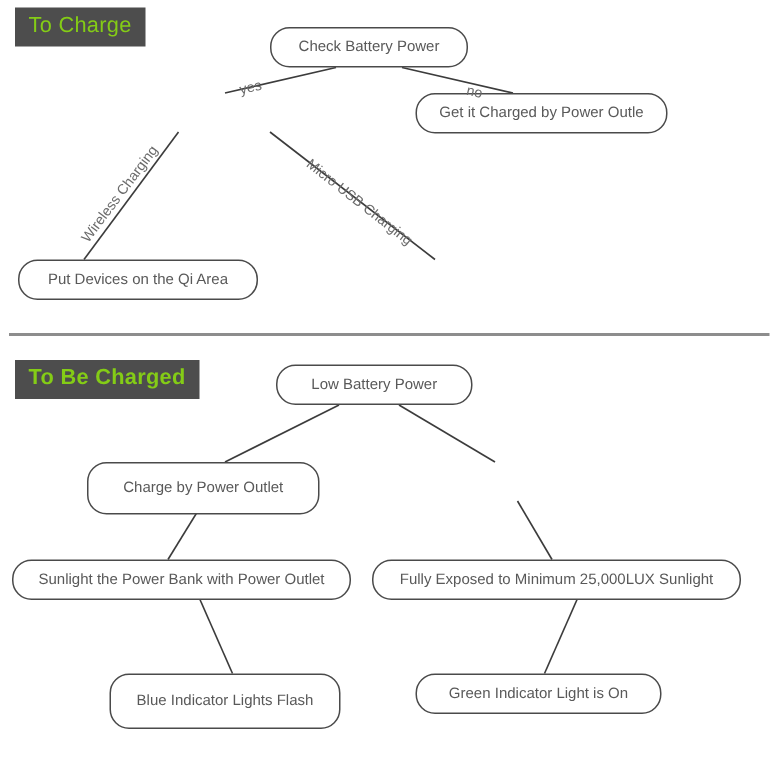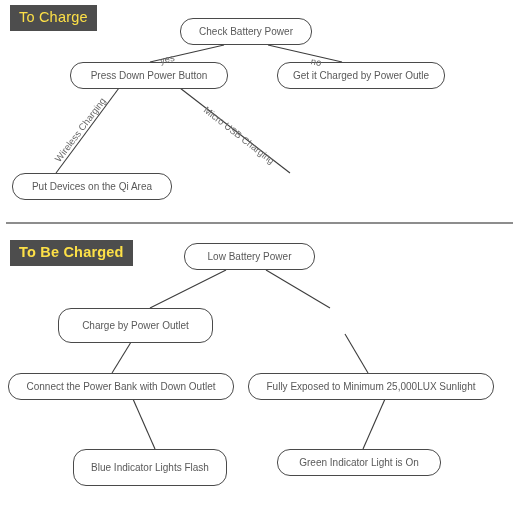--- a/index.html
+++ b/index.html
@@ -13,21 +13,21 @@
   #canvas {
     position: relative;
     width: 520px;
     height: 521px;
     background: #ffffff;
     overflow: hidden;
   }
   .section-badge {
     position: absolute;
     background: #4d4d4d;
-    color: #fde047;
+    color: #84cc16;
     font-size: 14.5px;
     line-height: 1;
     padding: 5px 9px 6px 9px;
     letter-spacing: 0.2px;
     white-space: nowrap;
   }
   .node {
     position: absolute;
     box-sizing: border-box;
     border: 1.1px solid #4a4a4a;
@@ -90,21 +90,20 @@
     <line x1="226" y1="270" x2="150" y2="308"></line>
     <line x1="266" y1="270" x2="330" y2="308"></line>
     <line x1="136" y1="334" x2="112" y2="373"></line>
     <line x1="345" y1="334" x2="368" y2="373"></line>
     <line x1="133" y1="399" x2="155" y2="449"></line>
     <line x1="385" y1="399" x2="363" y2="449"></line>
   </svg>
 
   <div class="node" style="left:180px; top:18px; width:132px; height:27px;">Check Battery Power</div>
 
-  <div class="node" style="left:70px; top:62px; width:158px; height:27px;">Press Down Power Button</div>
 
   <div class="node" style="left:277px; top:62px; width:168px; height:27px;">Get it Charged by Power Outle</div>
 
   <div class="node" style="left:12px; top:173px; width:160px; height:27px;">Put Devices on the Qi Area</div>
 
 
   <div class="edge-label" style="left:160px; top:56px; transform: rotate(-13deg);">yes</div>
 
   <div class="edge-label" style="left:311px; top:56px; transform: rotate(13deg);">no</div>
 
@@ -114,21 +113,21 @@
 
   <div class="divider" style="left:6px; top:222px; width:507px;"></div>
 
   <div class="section-badge" style="left:10px; top:240px;font-weight:bold;">To Be Charged</div>
 
   <div class="node" style="left:184px; top:243px; width:131px; height:27px;">Low Battery Power</div>
 
   <div class="node" style="left:58px; top:308px; width:155px; height:35px;">Charge by Power Outlet</div>
 
 
-  <div class="node" style="left:8px; top:373px; width:226px; height:27px;">Connect the Power Bank with Down Outlet</div>
+  <div class="node" style="left:8px; top:373px; width:226px; height:27px;">Sunlight the Power Bank with Power Outlet</div>
 
   <div class="node" style="left:248px; top:373px; width:246px; height:27px;">Fully Exposed to Minimum 25,000LUX Sunlight</div>
 
   <div class="node" style="left:73px; top:449px; width:154px; height:37px;">Blue Indicator Lights Flash</div>
 
   <div class="node" style="left:277px; top:449px; width:164px; height:27px;">Green Indicator Light is On</div>
 
 </div>
 
 </body></html>

